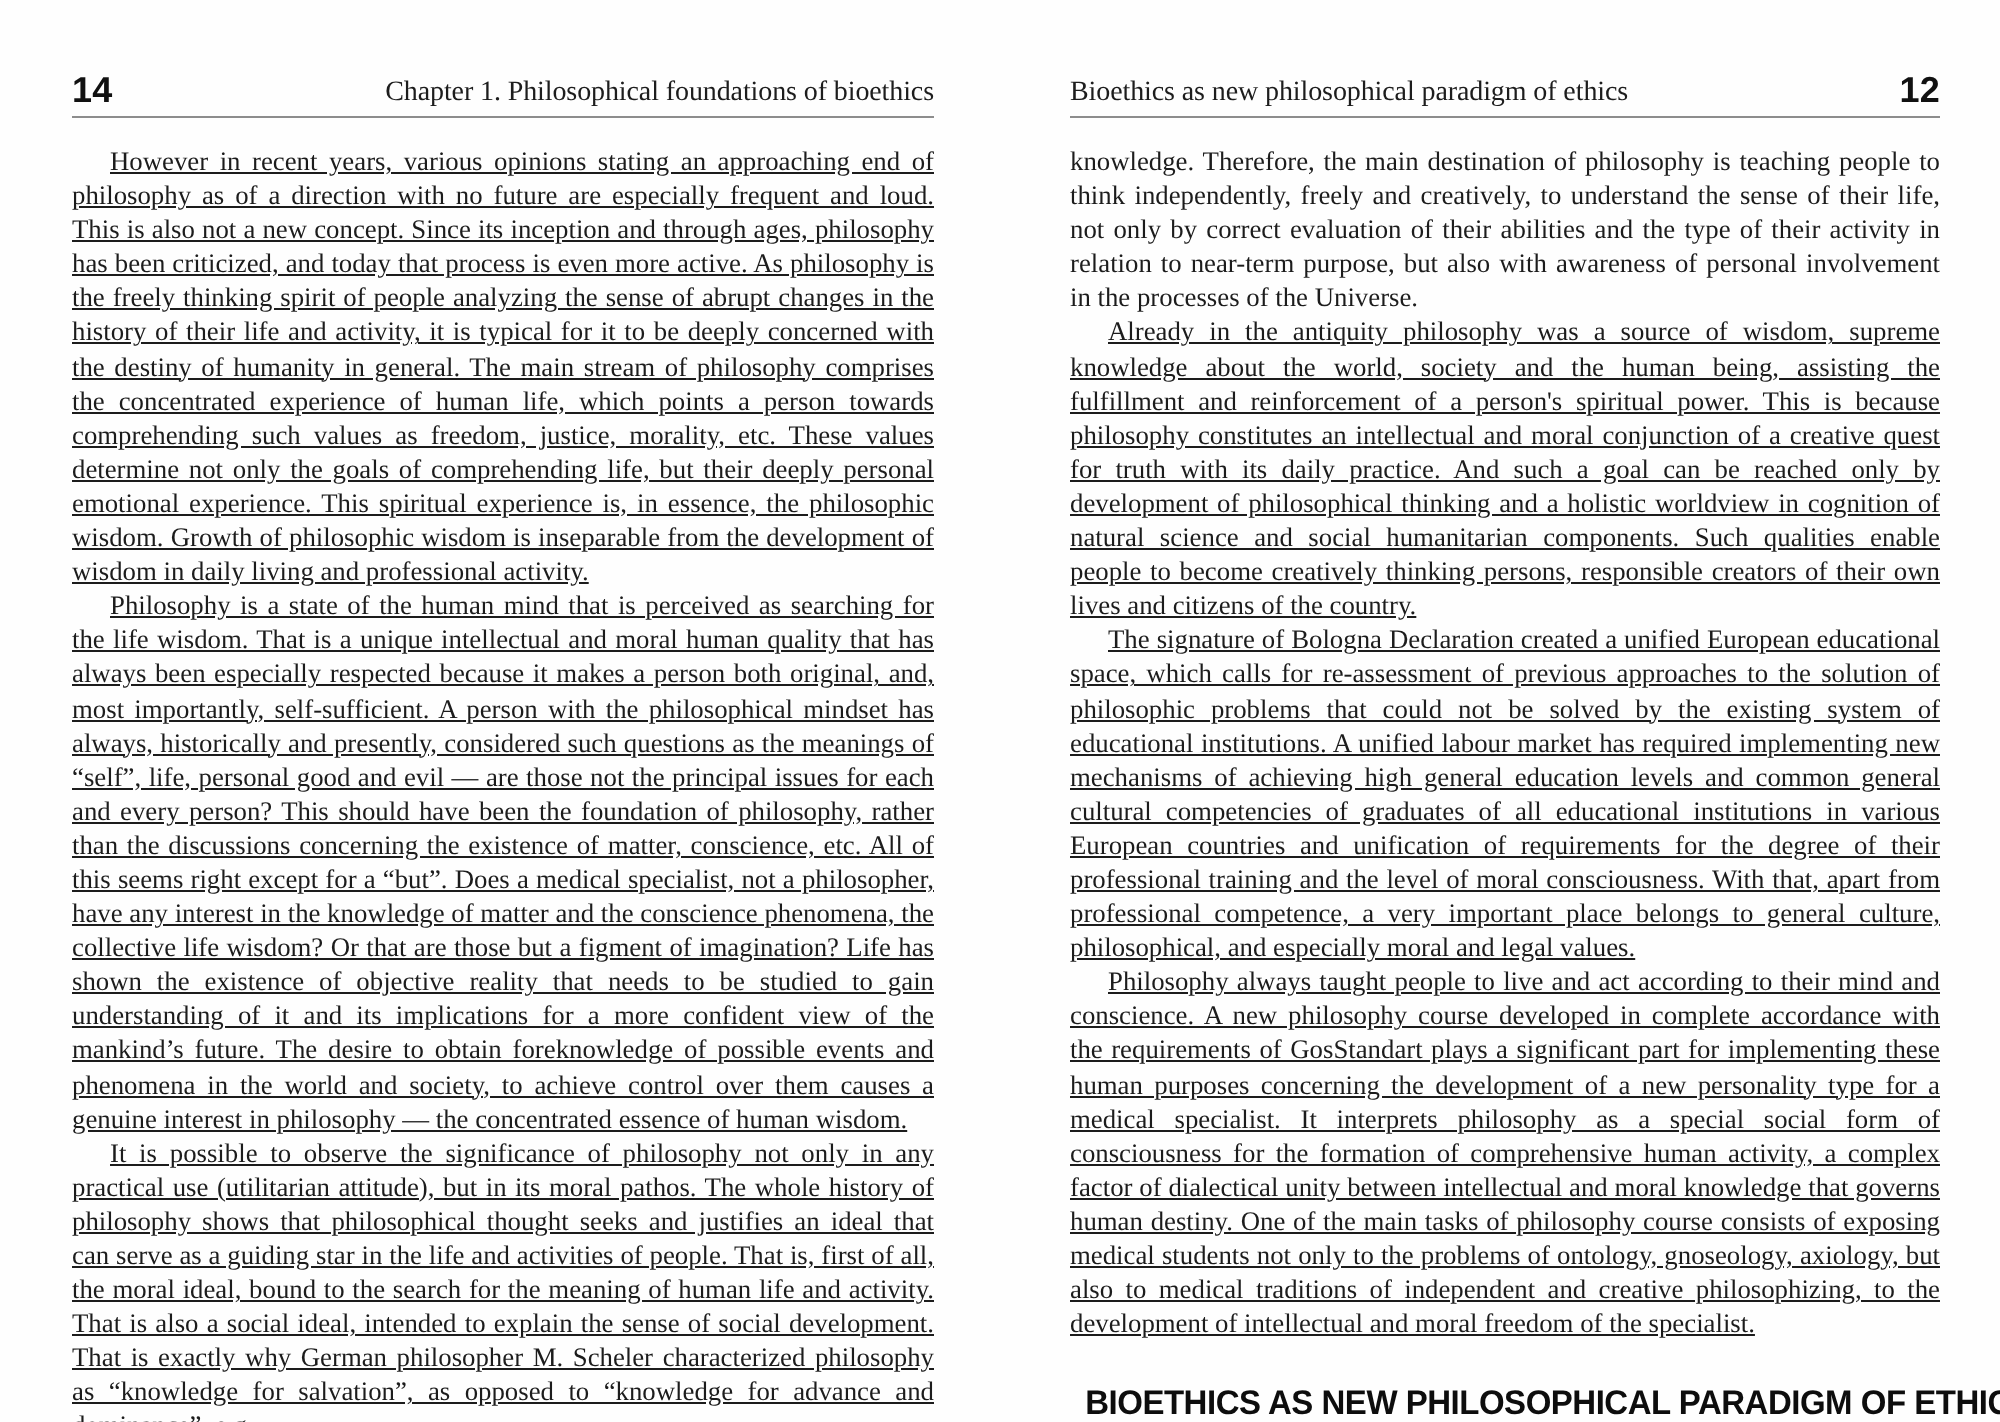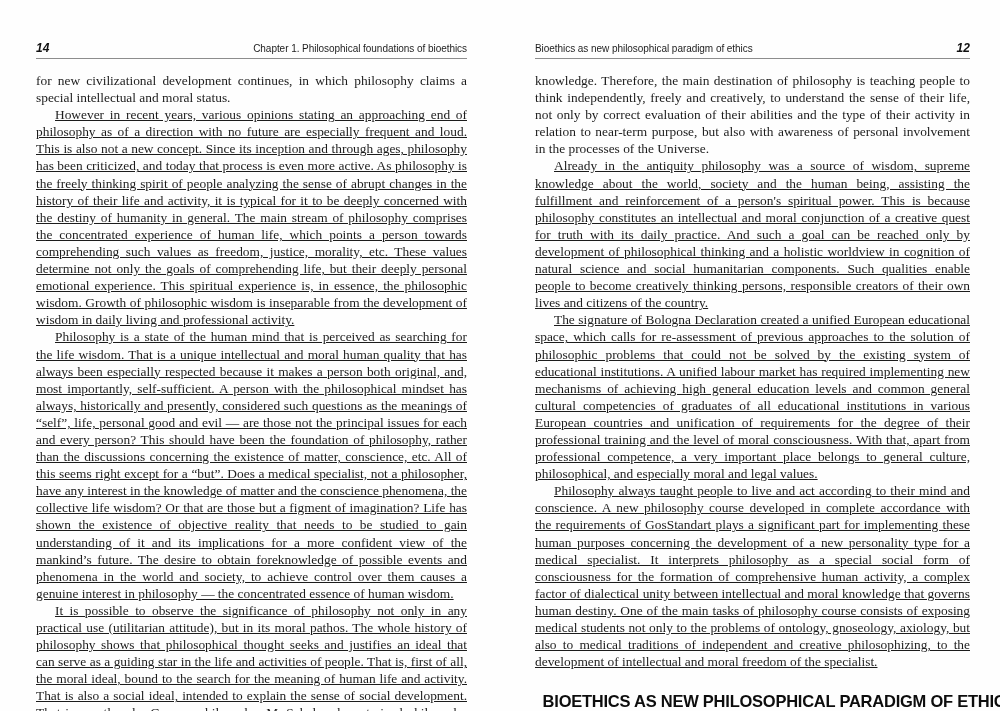--- a/index.html
+++ b/index.html
@@ -40,37 +40,37 @@
     height: 26px;
     margin-top: 30px;
     display: flex;
     align-items: flex-end;
     font-family: "Liberation Sans", sans-serif;
   }
   .running-head.left  { justify-content: flex-start; }
   .running-head.right { justify-content: flex-start; }
 
   .folio {
-    font-size: 12px;
+    font-size: 18px;
     font-weight: bold;
     letter-spacing: 0.1px;
     line-height: 1;
     color: #111;
     padding-bottom: 2px;
-    font-style: italic;
   }
 
   .head-title {
-    font-size: 10px;
+    font-size: 14px;
     font-weight: normal;
     line-height: 1;
     color: #1d1d1d;
     padding-bottom: 2.5px;
     white-space: nowrap;
     letter-spacing: -0.05px;
+    font-family: Liberation Serif, serif;
   }
 
   .page-left .running-head .folio { order: 1; }
   .page-left .running-head .spacer { order: 2; flex: 1 1 auto; }
   .page-left .running-head .head-title { order: 3; }
 
   .page-right .running-head .head-title { order: 1; }
   .page-right .running-head .spacer { order: 2; flex: 1 1 auto; }
   .page-right .running-head .folio { order: 3; }
 
@@ -126,21 +126,20 @@
   <div class="page page-left">
 
     <div class="running-head left">
       <span class="folio">14</span>
       <span class="spacer"></span>
       <span class="head-title">Chapter 1. Philosophical foundations of bioethics</span>
     </div>
     <div class="head-rule"></div>
 
     <div class="body-text">
-      <p>for new civilizational development continues, in which philosophy claims a special intellectual and moral status.</p>
       <p class="indent">However in recent years, various opinions stating an approaching end of philosophy as of a direction with no future are especially frequent and loud. This is also not a new concept. Since its inception and through ages, philosophy has been criticized, and today that process is even more active. As philosophy is the freely thinking spirit of people analyzing the sense of abrupt changes in the history of their life and activity, it is typical for it to be deeply concerned with the destiny of humanity in general. The main stream of philosophy comprises the concentrated experience of human life, which points a person towards comprehending such values as freedom, justice, morality, etc. These values determine not only the goals of comprehending life, but their deeply personal emotional experience. This spiritual experience is, in essence, the philosophic wisdom. Growth of philosophic wisdom is inseparable from the development of wisdom in daily living and professional activity.</p>
       <p class="indent">Philosophy is a state of the human mind that is perceived as searching for the life wisdom. That is a unique intellectual and moral human quality that has always been especially respected because it makes a person both original, and, most importantly, self-sufficient. A person with the philosophical mindset has always, historically and presently, considered such questions as the meanings of “self”, life, personal good and evil — are those not the principal issues for each and every person? This should have been the foundation of philosophy, rather than the discussions concerning the existence of matter, conscience, etc. All of this seems right except for a “but”. Does a medical specialist, not a philosopher, have any interest in the knowledge of matter and the conscience phenomena, the collective life wisdom? Or that are those but a figment of imagination? Life has shown the existence of objective reality that needs to be studied to gain understanding of it and its implications for a more confident view of the mankind’s future. The desire to obtain foreknowledge of possible events and phenomena in the world and society, to achieve control over them causes a genuine interest in philosophy — the concentrated essence of human wisdom.</p>
       <p class="indent">
         <span>It is possible to observe the significance of philosophy not only in any practical use (utilitarian attitude), but in its moral pathos. The whole history of philosophy shows that philosophical thought seeks and justifies an ideal that can serve as a guiding star in the life and activities of people. That is, first of all, the moral ideal, bound to the search for the meaning of human life and activity. That is also a social ideal, intended to explain the sense of social development. That is exactly why German philosopher M. Scheler characterized philosophy as “knowledge for salvation”, as opposed to “knowledge for advance and dominance”, e.g. </span>
       </p>
     </div>
   </div>
 
   <div class="page page-right">
 

